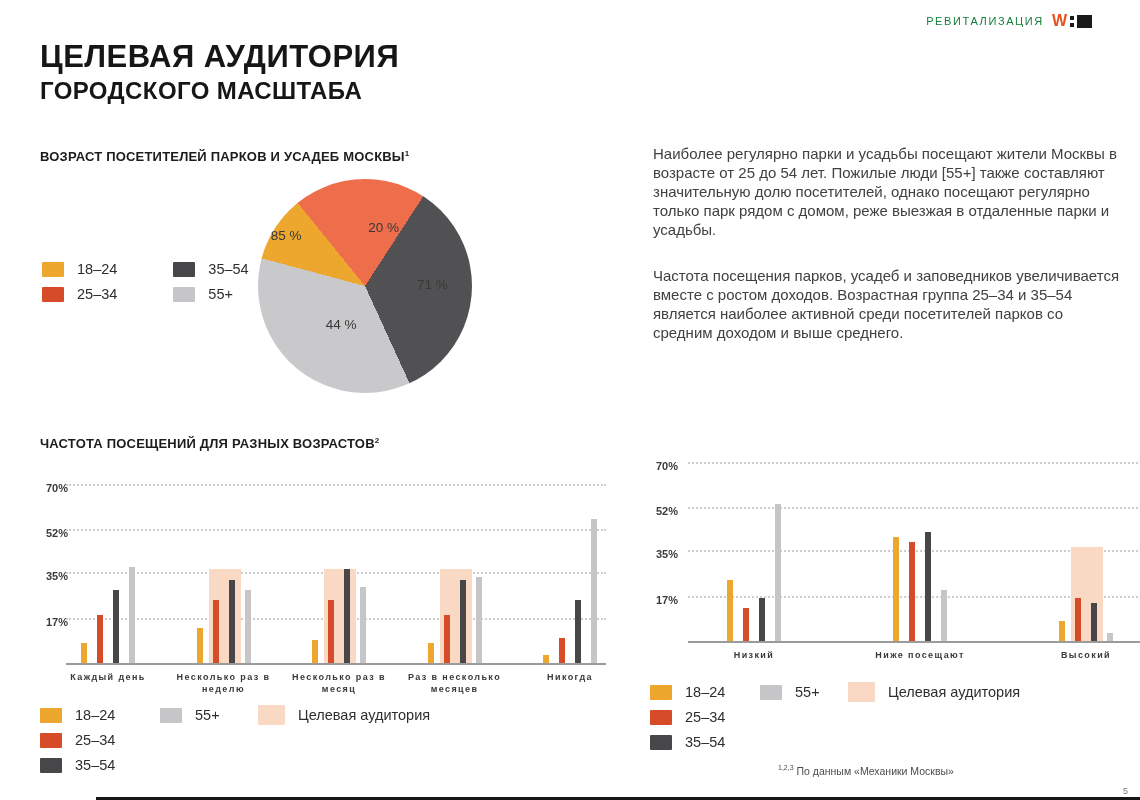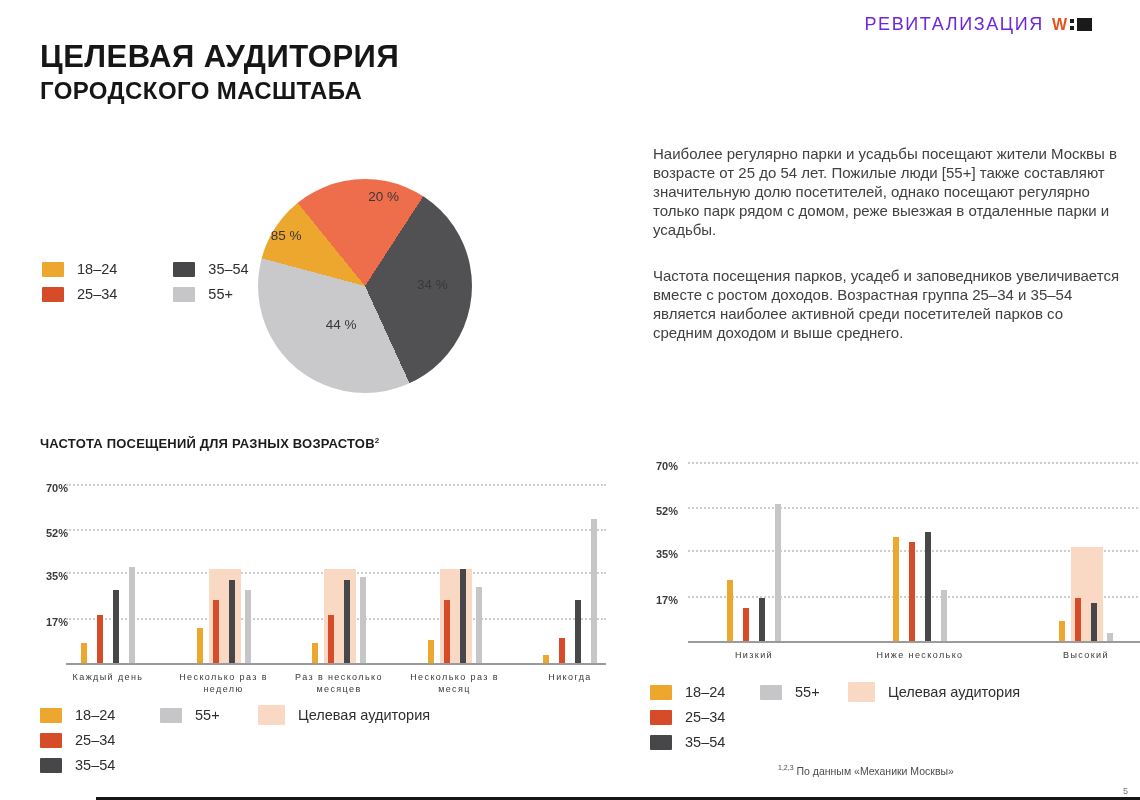--- a/index.html
+++ b/index.html
@@ -1,20 +1,20 @@
 <!DOCTYPE html>
 <html><head>
 <meta charset="utf-8">
 <style>
   html,body{margin:0;padding:0;background:#fff;}
   .page{position:relative;width:1140px;height:800px;background:#ffffff;overflow:hidden;
         font-family:"Liberation Sans",sans-serif;color:#1d1d1d;}
   
   .header{position:absolute;top:14px;right:48px;display:flex;align-items:center;gap:8px;}
-  .brand{font-size:18px;letter-spacing:1.6px;color:#6d28d9;}
+  .brand{font-size:11px;letter-spacing:1.6px;color:#15803d;}
   .logo{display:flex;align-items:center;gap:3px;}
   .logo-w{font-size:16px;font-weight:800;color:#e8511d;line-height:14px;}
   .logo-colon{display:flex;flex-direction:column;gap:3px;}
   .logo-colon i{display:block;width:4px;height:4px;background:#1a1a1a;}
   .logo-block{width:15px;height:13px;background:#1a1a1a;}
   
   .h1{position:absolute;left:40px;top:40px;line-height:1.12;}
   .h1 .l1{font-size:31px;font-weight:800;letter-spacing:.5px;color:#161616;}
   .h1 .l2{font-size:24px;font-weight:800;letter-spacing:.4px;color:#161616;margin-top:3px;}
   .sec-title{position:absolute;font-size:13px;font-weight:700;color:#1c1c1c;letter-spacing:.2px;line-height:17px;}
@@ -37,21 +37,21 @@
   .yaxis{position:absolute;left:0;top:0;bottom:32px;width:28px;}
   .ytick{position:absolute;right:0;font-size:11px;font-weight:700;color:#3a3a3a;}
   .plot{position:absolute;top:0;bottom:32px;display:flex;align-items:flex-end;justify-content:space-between;
         border-bottom:2px solid #9b9b9b;}
   .gridline{position:absolute;left:0;right:0;border-top:2px dotted #cdcdcd;height:0;}
   .group{position:relative;width:64px;height:100%;flex:0 0 auto;}
   .bars{position:absolute;left:0;right:0;bottom:0;display:flex;justify-content:center;align-items:flex-end;}
   .bar{width:6px;margin:0 5px;position:relative;z-index:1;}
   .hl{position:absolute;left:17px;width:32px;bottom:0;z-index:0;}
   .cat{position:absolute;top:calc(100% + 8px);left:-16px;right:-16px;text-align:center;
-       font-size:9px;font-weight:400;letter-spacing:1.4px;line-height:12px;color:#3a3a3a;}
+       font-size:9px;font-weight:700;letter-spacing:1.4px;line-height:12px;color:#3a3a3a;}
   
   .footnote{position:absolute;left:778px;top:764px;font-size:10.5px;color:#4c4c4c;}
   .footnote sup{font-size:7px;}
   .pagenum{position:absolute;right:12px;bottom:4px;font-size:9px;color:#777;}
   .bottom-bar{position:absolute;left:96px;right:0;bottom:0;height:3px;background:#161616;}
 </style>
 </head>
 <body>
 
 <div class="page">
@@ -66,25 +66,28 @@
         </span>
       <span class="logo-block"></span>
     </span>
   </div>
 
   <div class="h1">
     <div class="l1">ЦЕЛЕВАЯ АУДИТОРИЯ</div>
     <div class="l2">ГОРОДСКОГО МАСШТАБА</div>
   </div>
 
+  <div class="sec-title" style="left:40px;top:145px;">
+    <span>ВОЗРАСТ ПОСЕТИТЕЛЕЙ ПАРКОВ И УСАДЕБ МОСКВЫ</span><sup>1</sup>
+  </div>
   <div class="pie-wrap">
     <div class="pie" id="pie" style="background: conic-gradient(from 285deg, rgb(237, 167, 46) 0deg, rgb(237, 167, 46) 36deg, rgb(238, 109, 75) 36deg, rgb(238, 109, 75) 108deg, rgb(81, 81, 83) 108deg, rgb(81, 81, 83) 230.4deg, rgb(201, 201, 203) 230.4deg, rgb(201, 201, 203) 360deg);"></div>
   <span class="pie-label" style="left: 28.0308px; top: 55.7168px;">85 %</span>
-      <span class="pie-label" style="left: 125.638px; top: 17px;">20 %</span>
-      <span class="pie-label" style="left: 174.369px; top: 104.647px;">34 %</span>
+      <span class="pie-label" style="left: 125.638px; top: 48px;">20 %</span>
+      <span class="pie-label" style="left: 174.369px; top: 104.647px;">71 %</span>
       <span class="pie-label" style="left: 83.1854px; top: 145.111px;">44 %</span>
     </div>
   <div class="legend" id="pie-legend" style="left:42px;top:261px;gap:56px;">
       <div class="leg-col">
         <div class="leg-item">
           <span class="swatch" style="background: rgb(237, 167, 46);"></span>
           <span class="leg-label">18–24</span>
         </div>
         <div class="leg-item">
           <span class="swatch" style="background: rgb(214, 76, 40);"></span>
@@ -136,36 +139,36 @@
             <div class="bar" style="height: 35.42px; background: rgb(237, 167, 46);"></div>
             <div class="bar" style="height: 63.25px; background: rgb(214, 76, 40);"></div>
             <div class="bar" style="height: 83.49px; background: rgb(71, 71, 74);"></div>
             <div class="bar" style="height: 73.37px; background: rgb(198, 198, 200);"></div>
           </div>
           <div class="cat">Несколько раз в неделю</div>
         </div>
         <div class="group">
           <div class="hl" style="height: 93.61px; background: rgb(249, 216, 196);"></div>
           <div class="bars">
+            <div class="bar" style="height: 22.77px; background: rgb(237, 167, 46);"></div>
+            <div class="bar" style="height: 63.25px; background: rgb(214, 76, 40);"></div>
+            <div class="bar" style="height: 93.61px; background: rgb(71, 71, 74);"></div>
+            <div class="bar" style="height: 75.9px; background: rgb(198, 198, 200);"></div>
+          </div>
+          <div class="cat">Несколько раз в месяц</div>
+        </div>
+        <div class="group">
+          <div class="hl" style="height: 93.61px; background: rgb(249, 216, 196);"></div>
+          <div class="bars">
             <div class="bar" style="height: 20.24px; background: rgb(237, 167, 46);"></div>
             <div class="bar" style="height: 48.07px; background: rgb(214, 76, 40);"></div>
             <div class="bar" style="height: 83.49px; background: rgb(71, 71, 74);"></div>
             <div class="bar" style="height: 86.02px; background: rgb(198, 198, 200);"></div>
           </div>
           <div class="cat">Раз в несколько месяцев</div>
-        </div>
-        <div class="group">
-          <div class="hl" style="height: 93.61px; background: rgb(249, 216, 196);"></div>
-          <div class="bars">
-            <div class="bar" style="height: 22.77px; background: rgb(237, 167, 46);"></div>
-            <div class="bar" style="height: 63.25px; background: rgb(214, 76, 40);"></div>
-            <div class="bar" style="height: 93.61px; background: rgb(71, 71, 74);"></div>
-            <div class="bar" style="height: 75.9px; background: rgb(198, 198, 200);"></div>
-          </div>
-          <div class="cat">Несколько раз в месяц</div>
         </div>
         <div class="group">
           <div class="bars">
             <div class="bar" style="height: 7.59px; background: rgb(237, 167, 46);"></div>
             <div class="bar" style="height: 25.3px; background: rgb(214, 76, 40);"></div>
             <div class="bar" style="height: 63.25px; background: rgb(71, 71, 74);"></div>
             <div class="bar" style="height: 144.21px; background: rgb(198, 198, 200);"></div>
           </div>
           <div class="cat">Никогда</div>
         </div>
@@ -221,21 +224,21 @@
           </div>
           <div class="cat">Низкий</div>
         </div>
         <div class="group">
           <div class="bars">
             <div class="bar" style="height: 103.73px; background: rgb(237, 167, 46);"></div>
             <div class="bar" style="height: 98.67px; background: rgb(214, 76, 40);"></div>
             <div class="bar" style="height: 108.79px; background: rgb(71, 71, 74);"></div>
             <div class="bar" style="height: 50.6px; background: rgb(198, 198, 200);"></div>
           </div>
-          <div class="cat">Ниже несколько</div>
+          <div class="cat">Ниже посещают</div>
         </div>
         <div class="group">
           <div class="hl" style="height: 93.61px; background: rgb(249, 216, 196);"></div>
           <div class="bars">
             <div class="bar" style="height: 20.24px; background: rgb(237, 167, 46);"></div>
             <div class="bar" style="height: 43.01px; background: rgb(214, 76, 40);"></div>
             <div class="bar" style="height: 37.95px; background: rgb(71, 71, 74);"></div>
             <div class="bar" style="height: 7.59px; background: rgb(198, 198, 200);"></div>
           </div>
           <div class="cat">Высокий</div>

